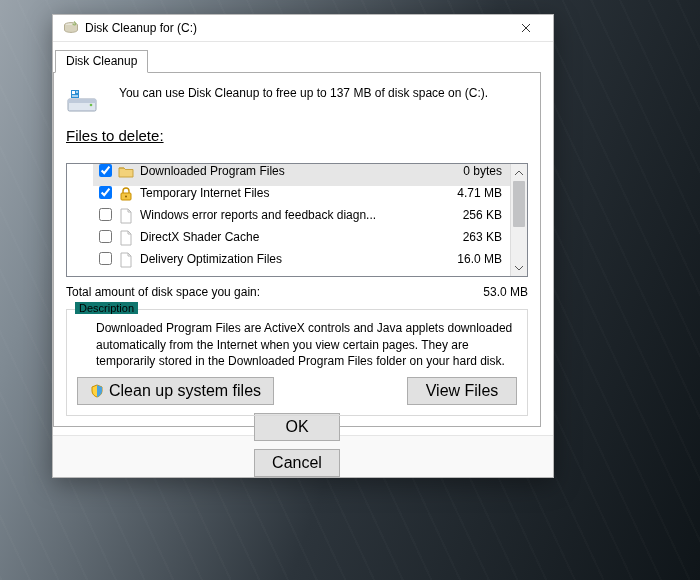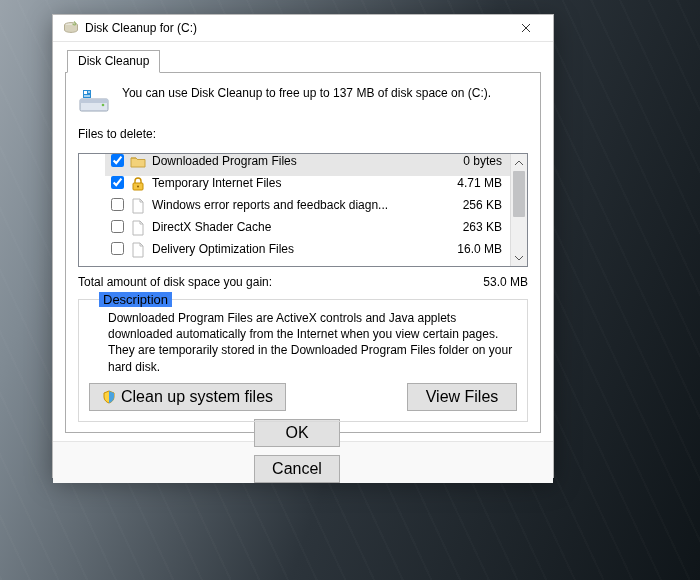--- a/index.html
+++ b/index.html
@@ -32,41 +32,41 @@
     display: flex; align-items: center;
     padding: 0 6px 0 10px;
     border-bottom: 1px solid #e5e5e5;
   }
   .titlebar .icon { width: 16px; height: 16px; margin-right: 6px; }
   .titlebar .title { flex: 1; font-size: 12px; }
   .titlebar .close {
     width: 42px; height: 26px; display: flex; align-items: center; justify-content: center;
     color: #333;
   }
-  .content { flex: 1; padding: 8px 12px 8px 12px; display: flex; flex-direction: column; }
+  .content { flex: 1; padding: 8px 12px 8px 0; display: flex; flex-direction: column; }
   .tabstrip { position: relative; height: 23px; }
   .tab {
     position: absolute; top: 0; left: 2px;
     border: 1px solid #acacac; border-bottom: 1px solid #fff;
     background: #fff;
     padding: 3px 10px 4px 10px;
     font-size: 12px;
     z-index: 2;
   }
   .tabpanel {
     border: 1px solid #acacac;
     flex: 1;
     margin-top: -1px;
     padding: 12px 12px 10px 12px;
     display: flex; flex-direction: column;
   }
-  .inforow { display: flex; gap: 12px; margin-bottom: 10px; }
+  .inforow { display: flex; gap: 21px; margin-bottom: 10px; }
   .inforow .diskicon { width: 32px; height: 32px; flex: 0 0 32px; }
   .inforow .infotext { font-size: 12px; line-height: 1.35; }
-  .label { font-size: 12px; margin-bottom: 12px; }
+  .label { font-size: 15px; margin-bottom: 19px; text-decoration: underline; }
   .listbox {
     border: 1px solid #828790;
     height: 114px;
     position: relative;
     background: #fff;
     display: flex;
   }
   .listscroll { flex: 1; overflow: hidden; }
   .row {
     display: flex; align-items: flex-start;
@@ -91,22 +91,22 @@
   .totalrow .tv { }
   .groupbox {
     border: 1px solid #d9d9d9;
     margin-top: 10px;
     padding: 10px 10px 10px 10px;
     position: relative;
     flex: 1;
     display: flex; flex-direction: column;
   }
   .groupbox .gtitle {
-    position: absolute; top: -8px; left: 20px;
-    background: #3b82f6; padding: 0 4px; font-size: 13px;
+    position: absolute; top: -8px; left: 8px;
+    background: #0f766e; padding: 0 4px; font-size: 11px;
   }
   .desc { font-size: 12px; line-height: 1.35; flex: 1; margin-left: 19px; }
   .groupbtns { display: flex; justify-content: space-between; margin-top: 8px; }
   .btn {
     border: 1px solid #adadad;
     background: #e1e1e1;
     font-size: 16px;
     padding: 4px 12px;
     min-width: 86px;
     display: inline-flex; align-items: center; justify-content: center;

